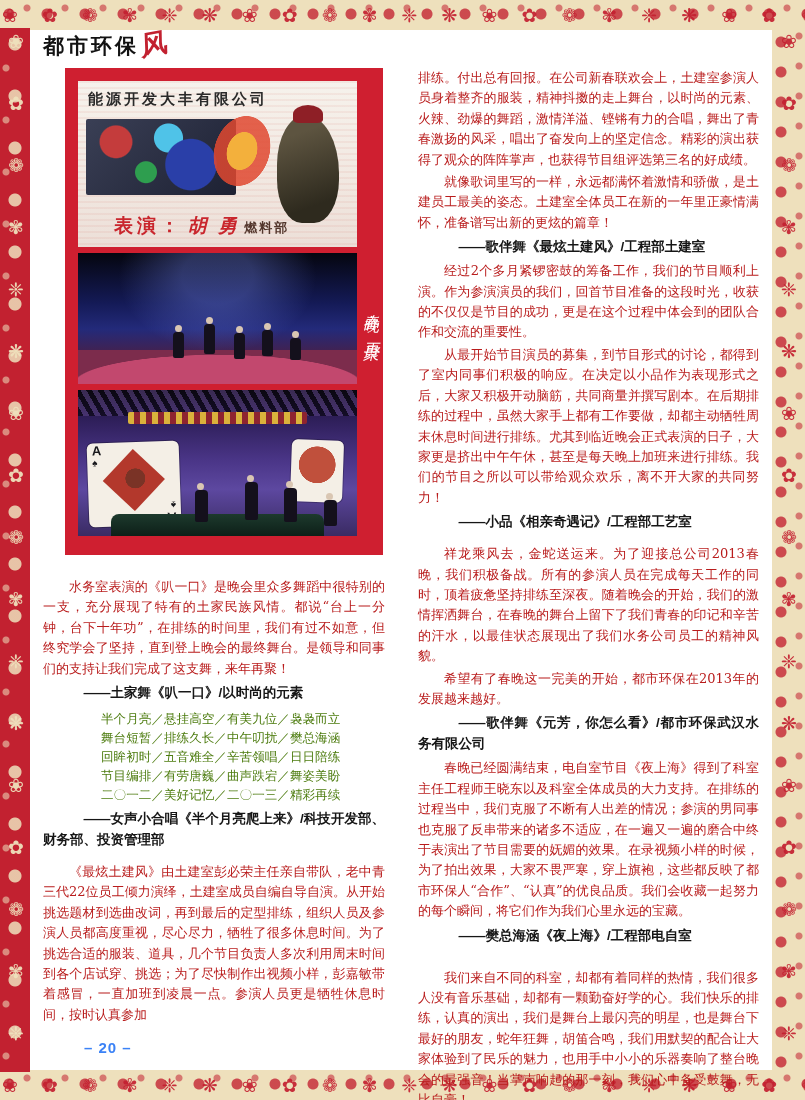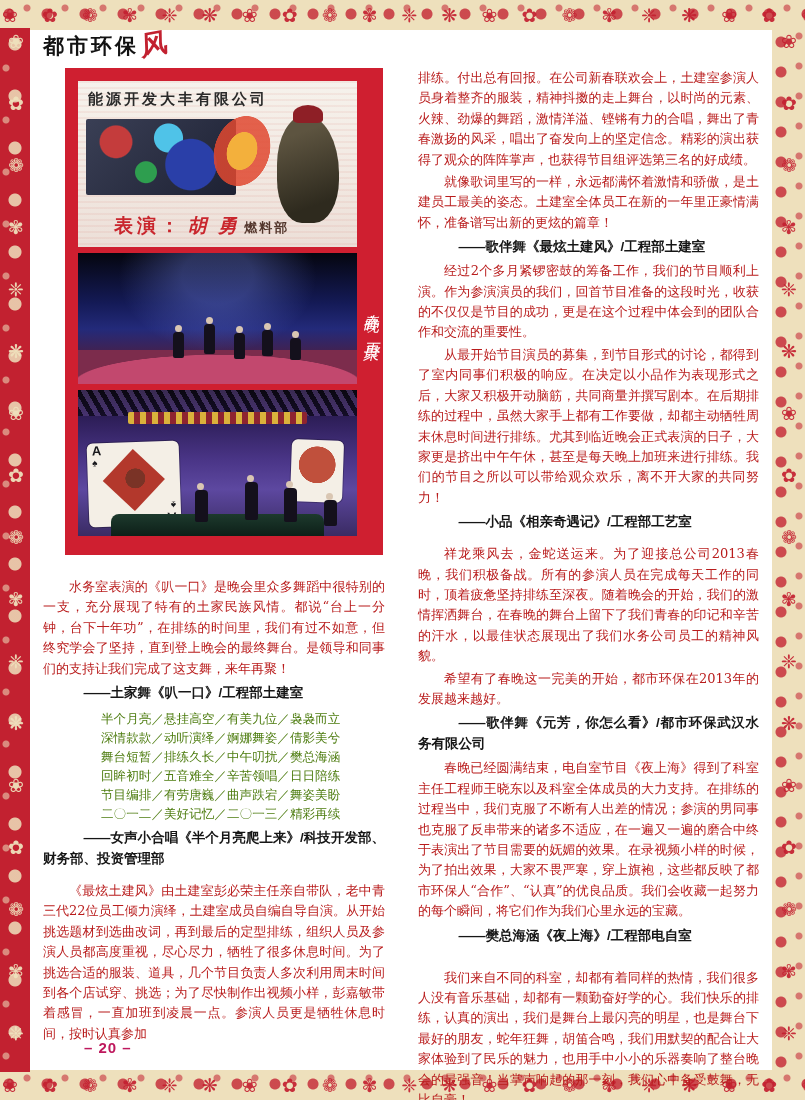--- a/index.html
+++ b/index.html
@@ -45,21 +45,21 @@
   
   .para{font-size:13px;line-height:20.4px;text-align:justify;text-indent:2em;color:#b91c1c;margin:0 0 2px 0;}
   .para.no-indent{text-indent:0;}
   .sig{font-family:"Liberation Sans",sans-serif;font-weight:bold;font-size:13.5px;line-height:21px;
     color:#161616;text-indent:3em;text-align:justify;margin:3px 0 4px 0;}
   .poem{margin:6px 0 4px 0;}
   .poem-line{font-size:12.6px;line-height:19px;color:#4d7c0f;padding-left:58px;white-space:nowrap;}
   .gap-lg{margin-top:22px;}
   .gap-md{margin-top:12px;}
   .page-number{position:absolute;left:54px;bottom:14px;font-family:"Liberation Sans",sans-serif;
-    font-weight:bold;font-size:15px;color:#be185d;letter-spacing:1px;text-align:center;}
+    font-weight:bold;font-size:15px;color:#3b82f6;letter-spacing:1px;text-align:center;}
   
   .photo-frame{position:relative;width:318px;margin-left:22px;background:var(--frame-red);
     padding:13px 26px 13px 13px;box-sizing:border-box;}
   .photo{position:relative;width:100%;overflow:hidden;margin-bottom:6px;background:#222;}
   .photo:last-child{margin-bottom:0;}
   .photo1{height:166px;background:
     repeating-linear-gradient(180deg, rgba(214,120,110,.10) 0 2px, transparent 2px 6px),
     linear-gradient(180deg,#f6f2ec 0%,#f2e9e2 55%,#ecdfd8 100%);}
   .p1-title{position:absolute;top:9px;left:10px;font-family:"Liberation Sans",sans-serif;
     font-weight:bold;font-size:15px;letter-spacing:3px;color:#2a2a2a;text-indent:0;}
@@ -180,25 +180,24 @@
             <div class="perf" style="left:42%;bottom:14px;height:32px;width:13px;"></div>
             <div class="perf" style="left:60%;bottom:16px;height:38px;width:13px;"></div>
             <div class="perf" style="left:74%;bottom:14px;height:34px;width:13px;"></div>
             <div class="perf" style="left:88%;bottom:10px;height:26px;width:13px;"></div>
           </div>
 
           <div class="vertical-banner">春晚·再聚</div>
         </div>
 
         <p class="para gap-lg">水务室表演的《叭一口》是晚会里众多舞蹈中很特别的一支，充分展现了特有的土家民族风情。都说“台上一分钟，台下十年功”，在排练的时间里，我们有过不如意，但终究学会了坚持，直到登上晚会的最终舞台。是领导和同事们的支持让我们完成了这支舞，来年再聚！</p>
-        <p class="sig">——土家舞《叭一口》/工程部土建室</p>
+        <p class="sig">——土家舞《叭一口》/以时尚的元素</p>
 
         <div class="poem">
             <div class="poem-line">半个月亮／悬挂高空／有美九位／袅袅而立</div>
-            <div class="poem-line">深情款款／动听演绎／婀娜舞姿／倩影美兮</div>
             <div class="poem-line">舞台短暂／排练久长／中午叨扰／樊总海涵</div>
             <div class="poem-line">回眸初时／五音难全／辛苦领唱／日日陪练</div>
             <div class="poem-line">节目编排／有劳唐巍／曲声跌宕／舞姿美盼</div>
             <div class="poem-line">二〇一二／美好记忆／二〇一三／精彩再续</div>
           </div>
 
         <p class="sig">——女声小合唱《半个月亮爬上来》/科技开发部、财务部、投资管理部</p>
         <p class="para gap-md">《最炫土建风》由土建室彭必荣主任亲自带队，老中青三代22位员工倾力演绎，土建室成员自编自导自演。从开始挑选题材到选曲改词，再到最后的定型排练，组织人员及参演人员都高度重视，尽心尽力，牺牲了很多休息时间。为了挑选合适的服装、道具，几个节目负责人多次利用周末时间到各个店试穿、挑选；为了尽快制作出视频小样，彭嘉敏带着感冒，一直加班到凌晨一点。参演人员更是牺牲休息时间，按时认真参加</p>
       </div>
 

